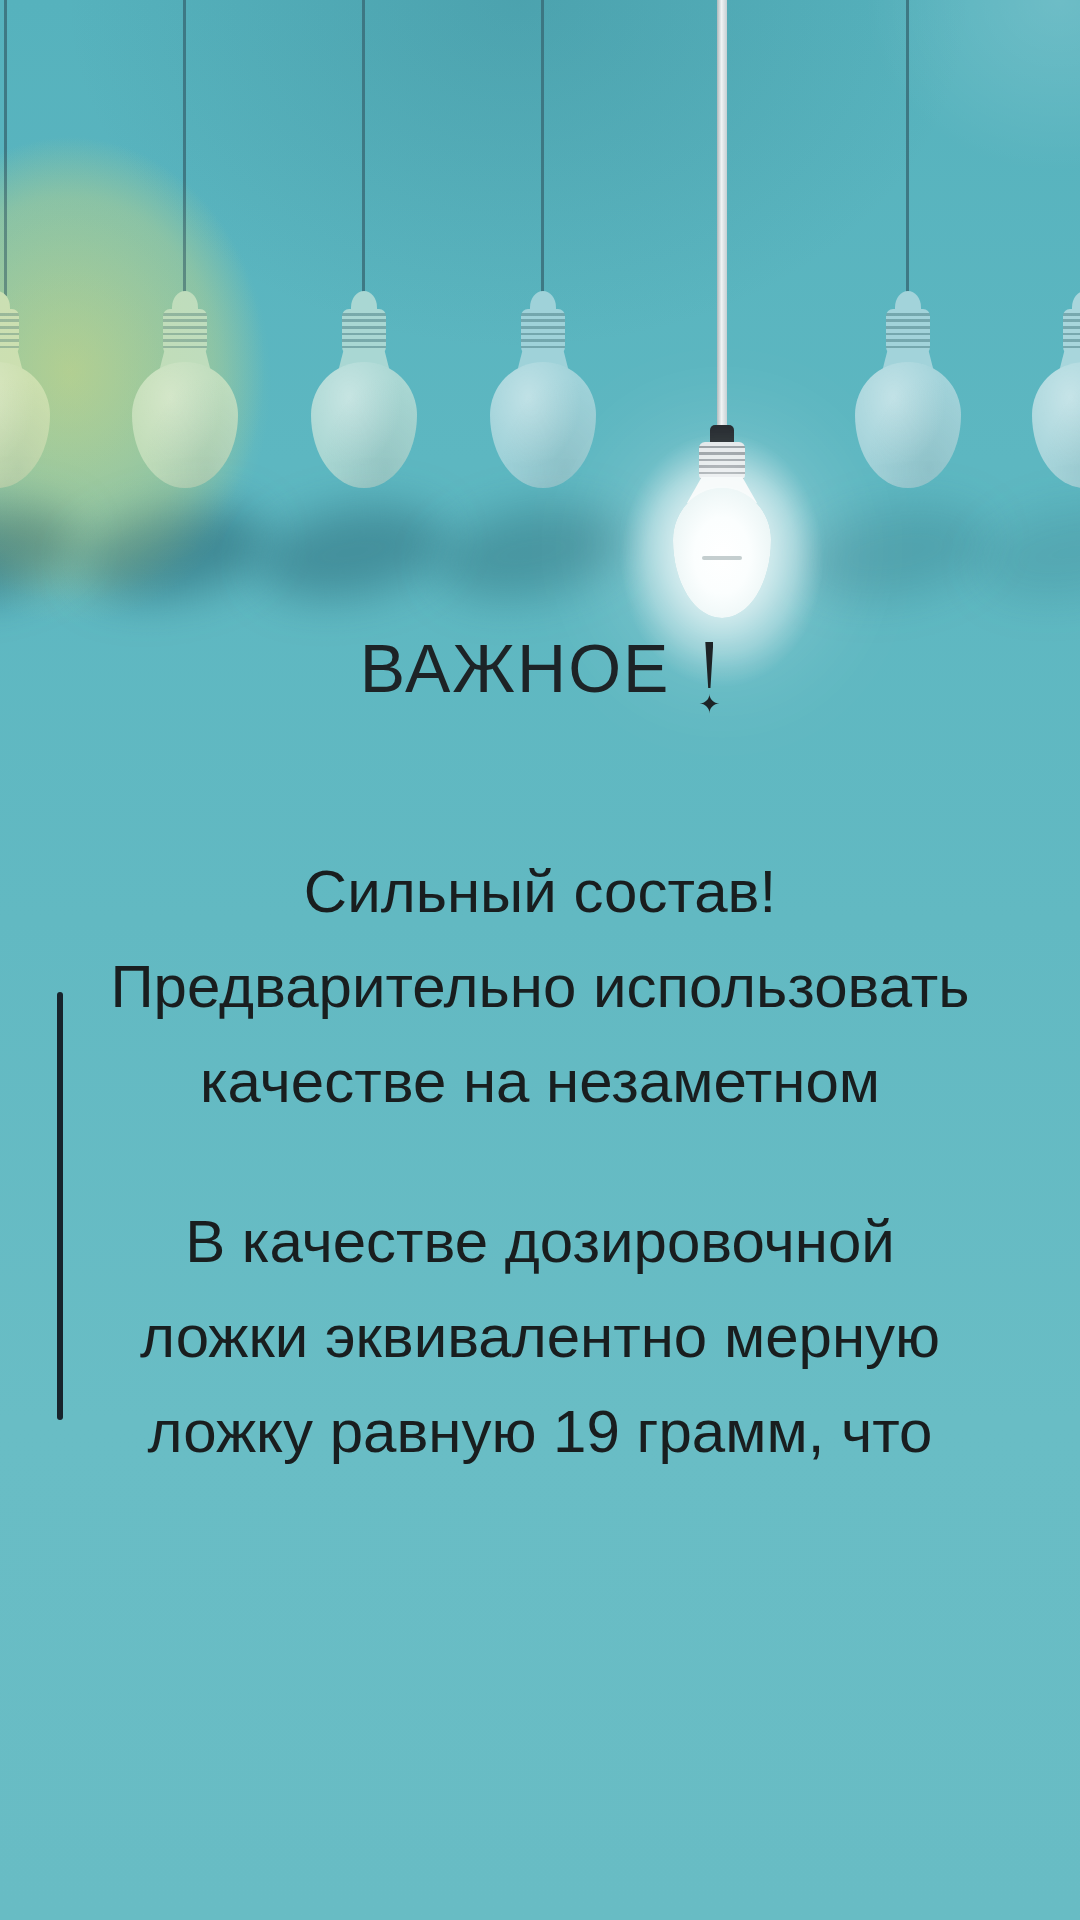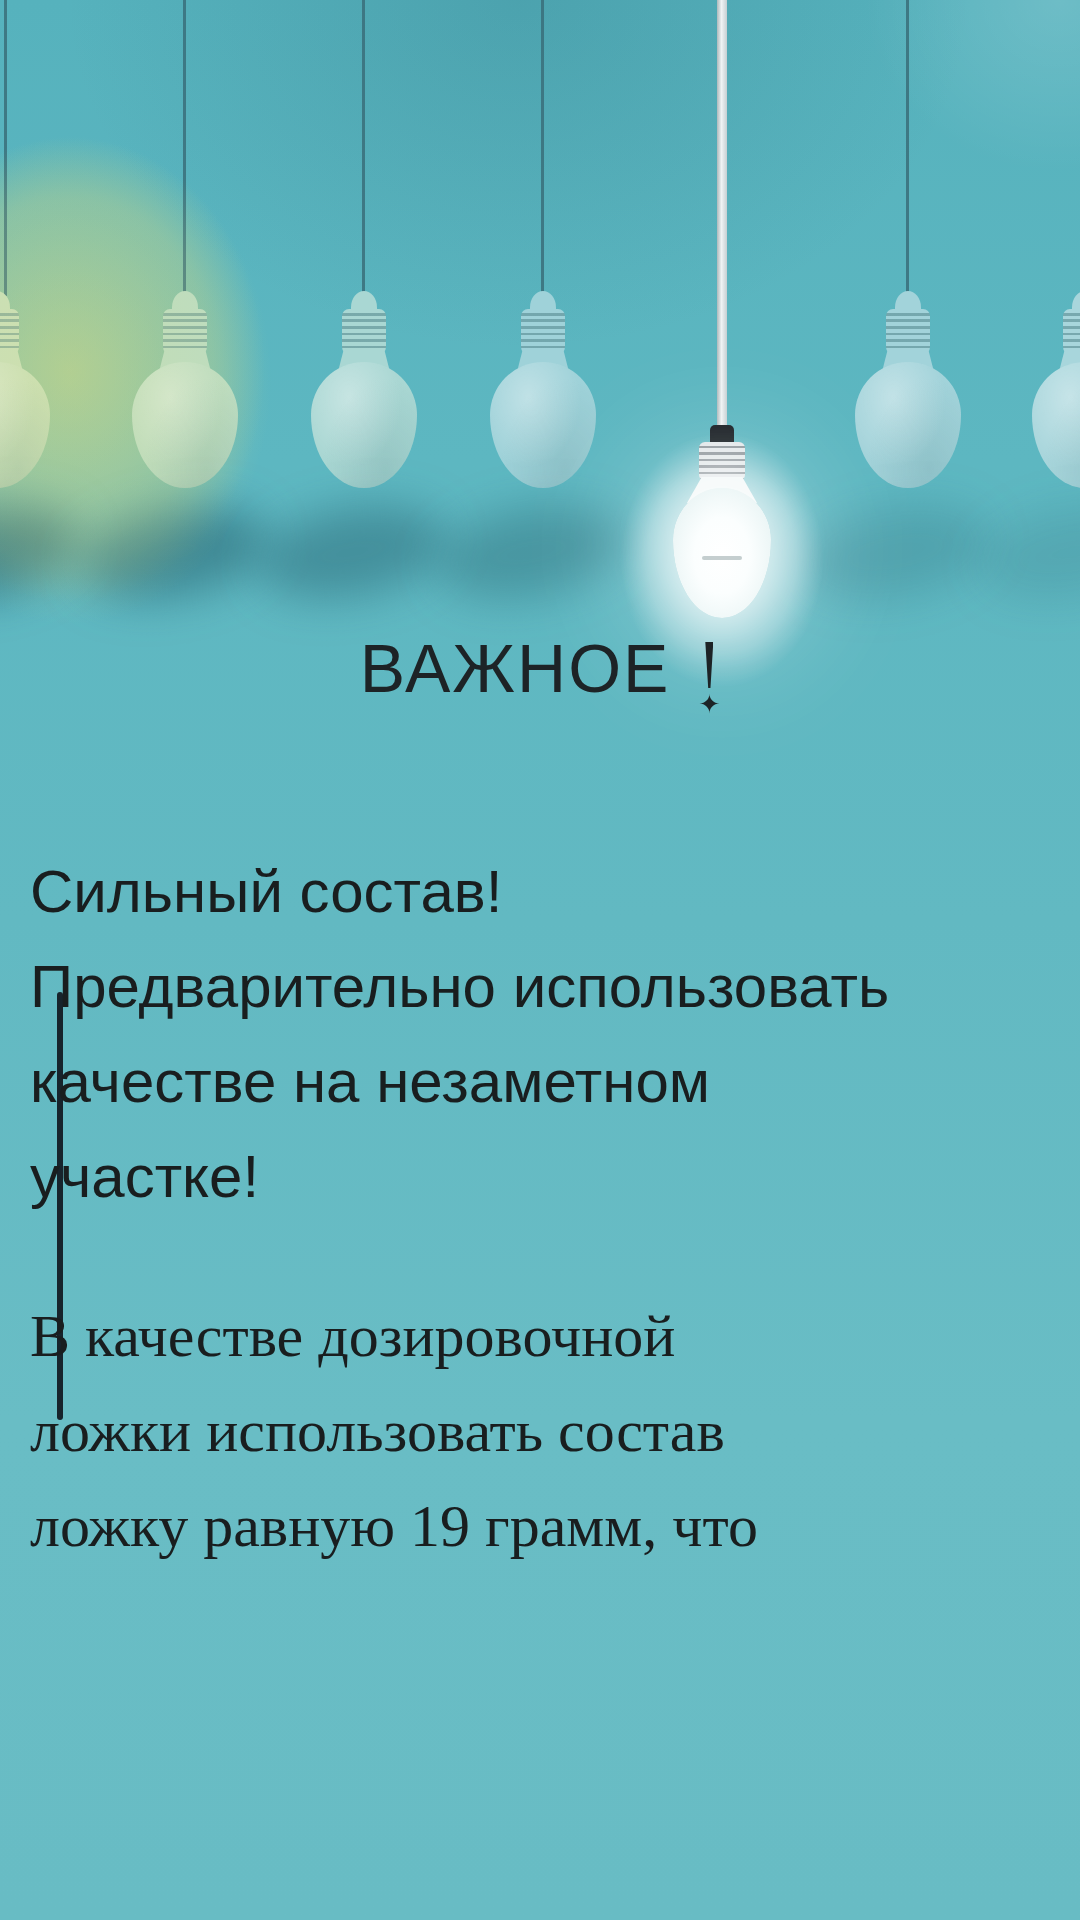--- a/index.html
+++ b/index.html
@@ -70,23 +70,23 @@
   .excl-bar { width:8px; height:46px; background:var(--ink,#1d2326);
               clip-path:polygon(0 0, 100% 0, 64% 100%, 36% 100%); }
   .excl-dot { margin-top:3px; font-size:26px; line-height:1; color:var(--ink,#1d2326); }
 
   
   .accent-line { position:absolute; left:57px; top:992px; width:6px; height:428px;
                  background:var(--accent-line,#17242c); border-radius:3px; z-index:6; }
 
   
   .textblock { position:absolute; left:30px; right:30px; top:844px; z-index:6;
-               text-align:left; color:var(--text,#191e1f); font-size:60px; line-height:95px; }
+               text-align:center; color:var(--text,#191e1f); font-size:60px; line-height:95px; }
   .para { margin:0; }
-  .para + .para { margin-top:65px;font-family:Liberation Serif, serif; }
+  .para + .para { margin-top:65px; }
 </style>
 </head>
 <body>
 
 <div class="canvas">
 
   <div class="glow-yellow-under"></div>
 
   <div class="bulb bulb-edge-left" style="left:-58px; --bc:#c6dfc0; --sh:.50">
     <div class="cord"></div>
@@ -161,22 +161,21 @@
     </span>
   </div>
 
   <div class="accent-line"></div>
 
   <div class="textblock">
     <p class="para">
       <span class="line" style="display:block">Сильный состав!</span>
       <span class="line" style="display:block">Предварительно использовать</span>
       <span class="line" style="display:block">качестве на незаметном</span>
-      <span class="line" style="display:block">участке!</span>
     </p>
     <p class="para">
       <span class="line" style="display:block">В качестве дозировочной</span>
-      <span class="line" style="display:block">ложки использовать состав</span>
+      <span class="line" style="display:block">ложки эквивалентно мерную</span>
       <span class="line" style="display:block">ложку равную 19 грамм, что</span>
     </p>
   </div>
 
 </div>
 
 </body></html>

